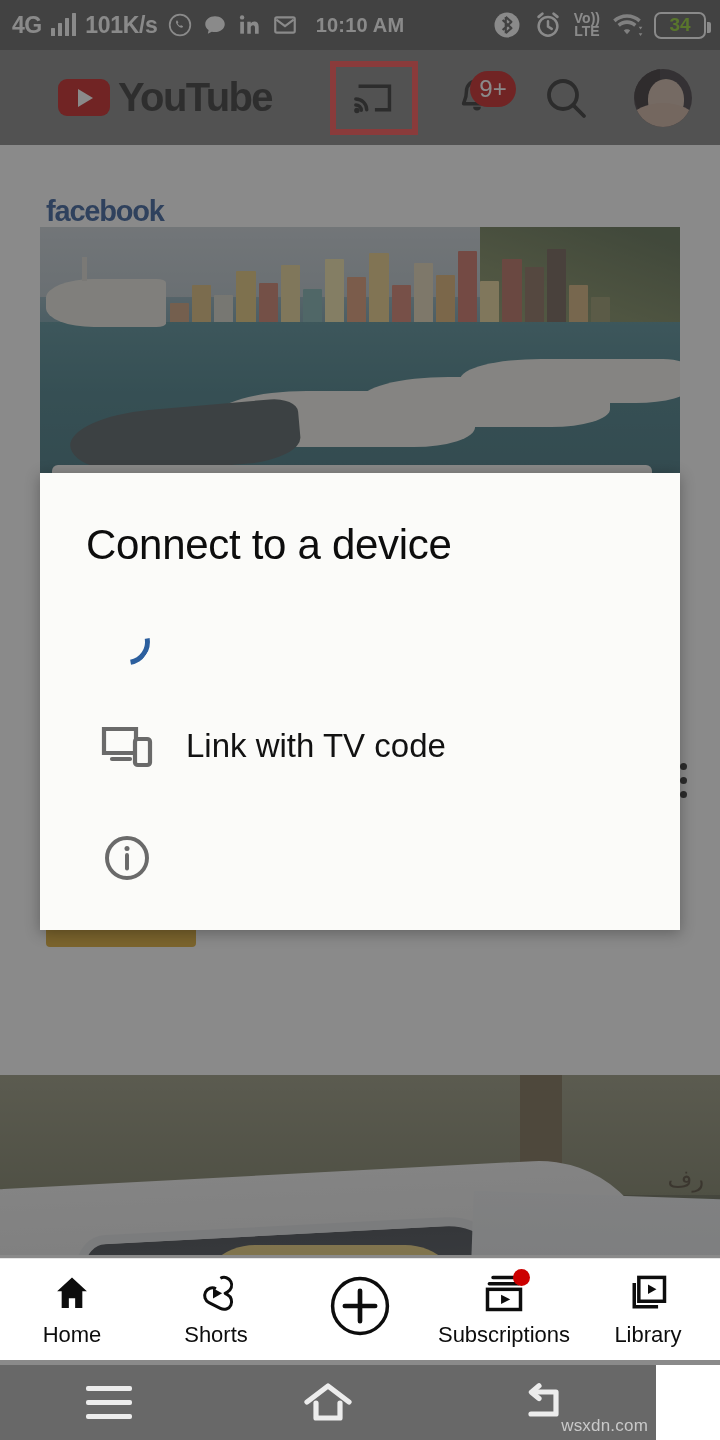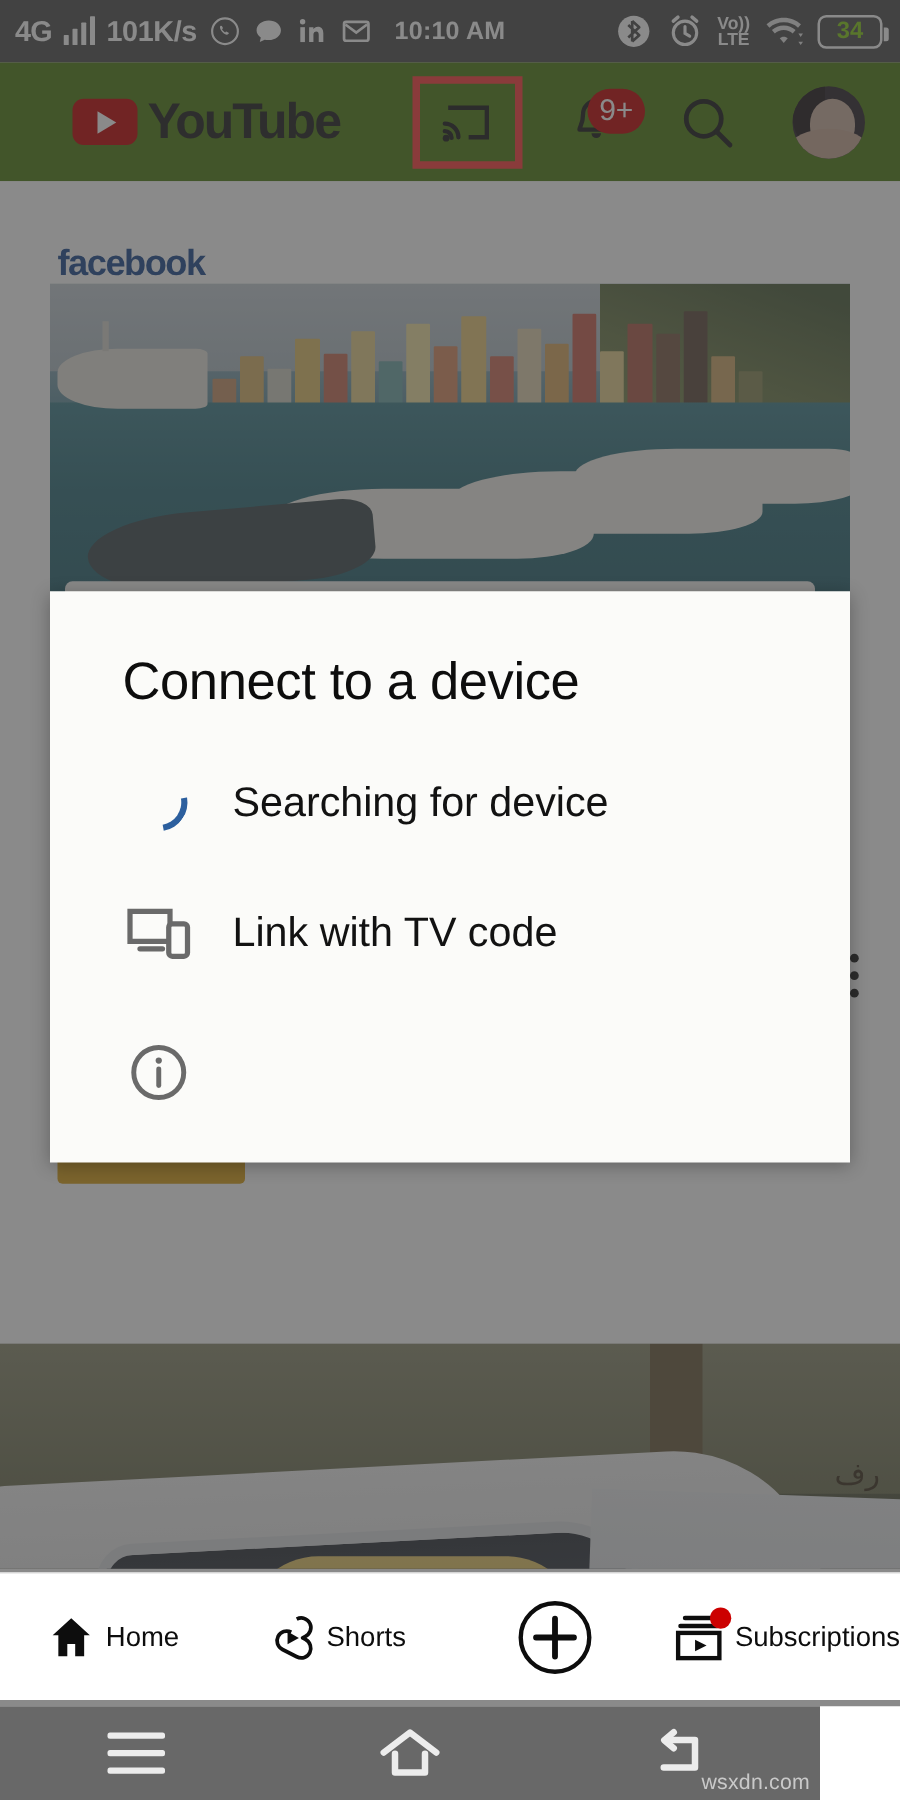--- a/index.html
+++ b/index.html
@@ -54,21 +54,21 @@
   .battery::after {
     content: ""; position: absolute; right: -7px; top: 8px;
     width: 4px; height: 11px; background: #fff; border-radius: 0 2px 2px 0;
   }
   .battery span { font-size: 19px; font-weight: bold; color: #84cc16; text-align: center; }
 
   
   .yt-header {
     position: absolute; top: 50px; left: 0;
     width: 720px; height: 95px;
-    background: #4d7c0f;
+    background: #737373;
     display: flex; align-items: center;
   }
   .yt-logo { display: flex; align-items: center; margin-left: 58px; gap: 8px; }
   .yt-play {
     width: 52px; height: 37px; background: #c00000; border-radius: 9px;
     display: flex; align-items: center; justify-content: center;
   }
   .yt-play::after {
     content: ""; width: 0; height: 0;
     border-left: 15px solid #fff;
@@ -223,21 +223,21 @@
 
   
   .dialog {
     position: absolute; left: 40px; top: 473px;
     width: 640px; height: 457px;
     background: #fbfbf9;
     box-shadow: 0 3px 14px rgba(0,0,0,.30);
   }
   .dlg-title {
     position: absolute; left: 46px; top: 48px;
-    font-size: 42px; color: #0d0d0d; font-weight: 400; letter-spacing: -0.3px; margin-left: 12px;
+    font-size: 42px; color: #0d0d0d; font-weight: 400; letter-spacing: -0.3px;
   }
   .dlg-row {
     position: absolute; left: 0; width: 640px; height: 88px;
     display: flex; align-items: center;
   }
   .dlg-row.r1 { top: 125px; }
   .dlg-row.r2 { top: 229px; }
   .dlg-row.r3 { top: 341px; }
   .dlg-ico {
     width: 70px; margin-left: 52px;
@@ -252,21 +252,21 @@
   }
 
   
   .yt-nav {
     position: absolute; left: 0; top: 1258px; width: 720px; height: 102px;
     background: #ffffff;
     display: flex; align-items: center;
     border-top: 1px solid #e6e6e6;
   }
   .nav-item {
-    flex: 1; display: flex; flex-direction: row;
+    flex: 1; display: flex; flex-direction: column;
     align-items: center; justify-content: center; gap: 7px;
     position: relative;
   }
   .nav-label { font-size: 22px; color: #0d0d0d; }
   .nav-ico { height: 44px; display:flex; align-items:center; justify-content:center; position: relative; }
   .sub-dot {
     position: absolute; right: -4px; top: -2px;
     width: 17px; height: 17px; border-radius: 50%; background: #cc0000;
   }
 
@@ -456,21 +456,20 @@
 
   <div class="scrim"></div>
 
   <div class="dialog">
     <div class="dlg-title">Connect to a device</div>
 
     <div class="dlg-row r1">
       <span class="dlg-ico">
         <span class="spinner-arc"></span>
       </span>
-      <span class="dlg-label">Searching for device</span>
     </div>
 
     <div class="dlg-row r2">
       <span class="dlg-ico">
         <svg width="54" height="46" viewBox="0 0 27 23">
           <path d="M2 3h16v12H2z" fill="none" stroke="#6a6a6a" stroke-width="2.1"></path>
           <path d="M6 18h9" stroke="#6a6a6a" stroke-width="2.1" stroke-linecap="round"></path>
           <rect x="17.5" y="8" width="7.5" height="13" rx="1.4" fill="#fbfbf9" stroke="#6a6a6a" stroke-width="2.1"></rect>
         </svg>
       </span>
@@ -519,20 +518,30 @@
       <span class="nav-ico">
         <svg width="44" height="42" viewBox="0 0 24 22">
           <path d="M6 2.5h12M4 6h16" stroke="#0d0d0d" stroke-width="1.9" stroke-linecap="round"></path>
           <rect x="3" y="9" width="18" height="11" fill="none" stroke="#0d0d0d" stroke-width="1.9"></rect>
           <path d="M10.4 12l5 2.5-5 2.5z" fill="#0d0d0d"></path>
         </svg>
         <span class="sub-dot"></span>
       </span>
       <span class="nav-label">Subscriptions</span>
     </div>
+    <div class="nav-item">
+      <span class="nav-ico">
+        <svg width="44" height="42" viewBox="0 0 24 22">
+          <rect x="7" y="2.5" width="14" height="13" fill="none" stroke="#0d0d0d" stroke-width="1.9"></rect>
+          <path d="M4.5 5.5v13h13" fill="none" stroke="#0d0d0d" stroke-width="1.9"></path>
+          <path d="M12 6.3l4.6 2.6L12 11.5z" fill="#0d0d0d"></path>
+        </svg>
+      </span>
+      <span class="nav-label">Library</span>
+    </div>
   </div>
 
   <div class="sys-nav">
     <div class="sys-btn">
       <span class="hamburger">
           <i></i>
           <i></i>
           <i></i>
         </span>
     </div>

